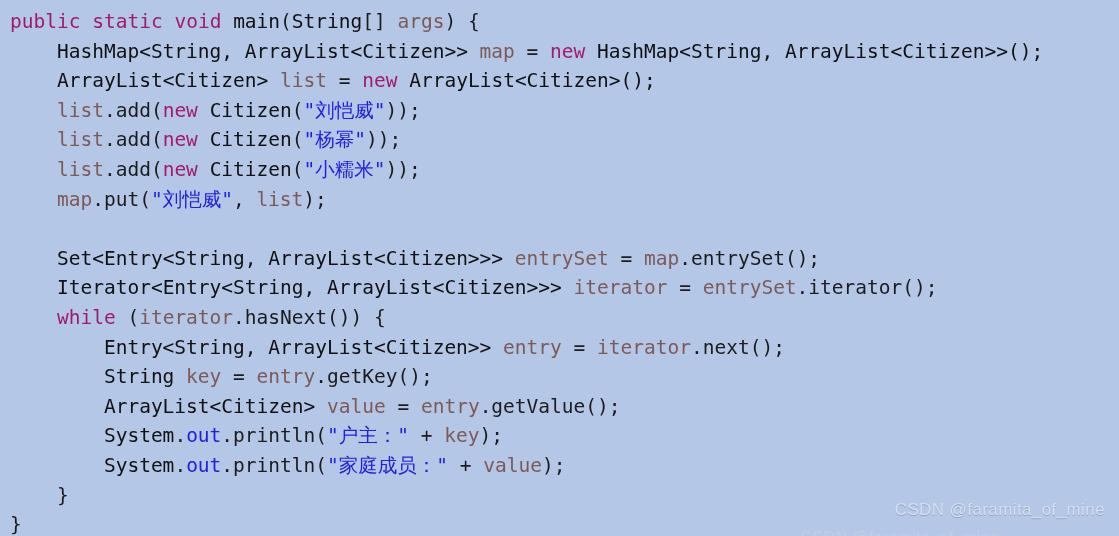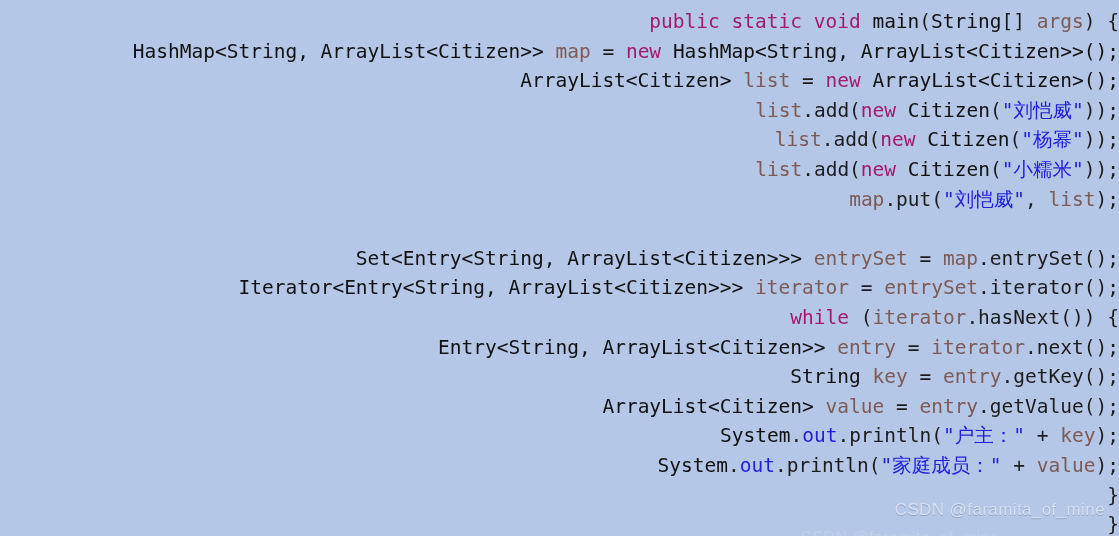--- a/index.html
+++ b/index.html
@@ -27,21 +27,20 @@
     font-size: 19.5px;
     line-height: 29.6px;
     white-space: pre;
     color: #1c1c1c;
     letter-spacing: 0px;
   }
   .ln {
     display: block;
     height: 29.6px;
     padding-left: 10px;
-    text-align: right;
   }
   
   .kw   { color: #a21a6b; }       
   .typ  { color: #111111; }       
   .var  { color: #7d5a55; }       
   .str  { color: #2020dd; }       
   .pun  { color: #1c1c1c; }       
 
   #watermark {
     position: absolute;

